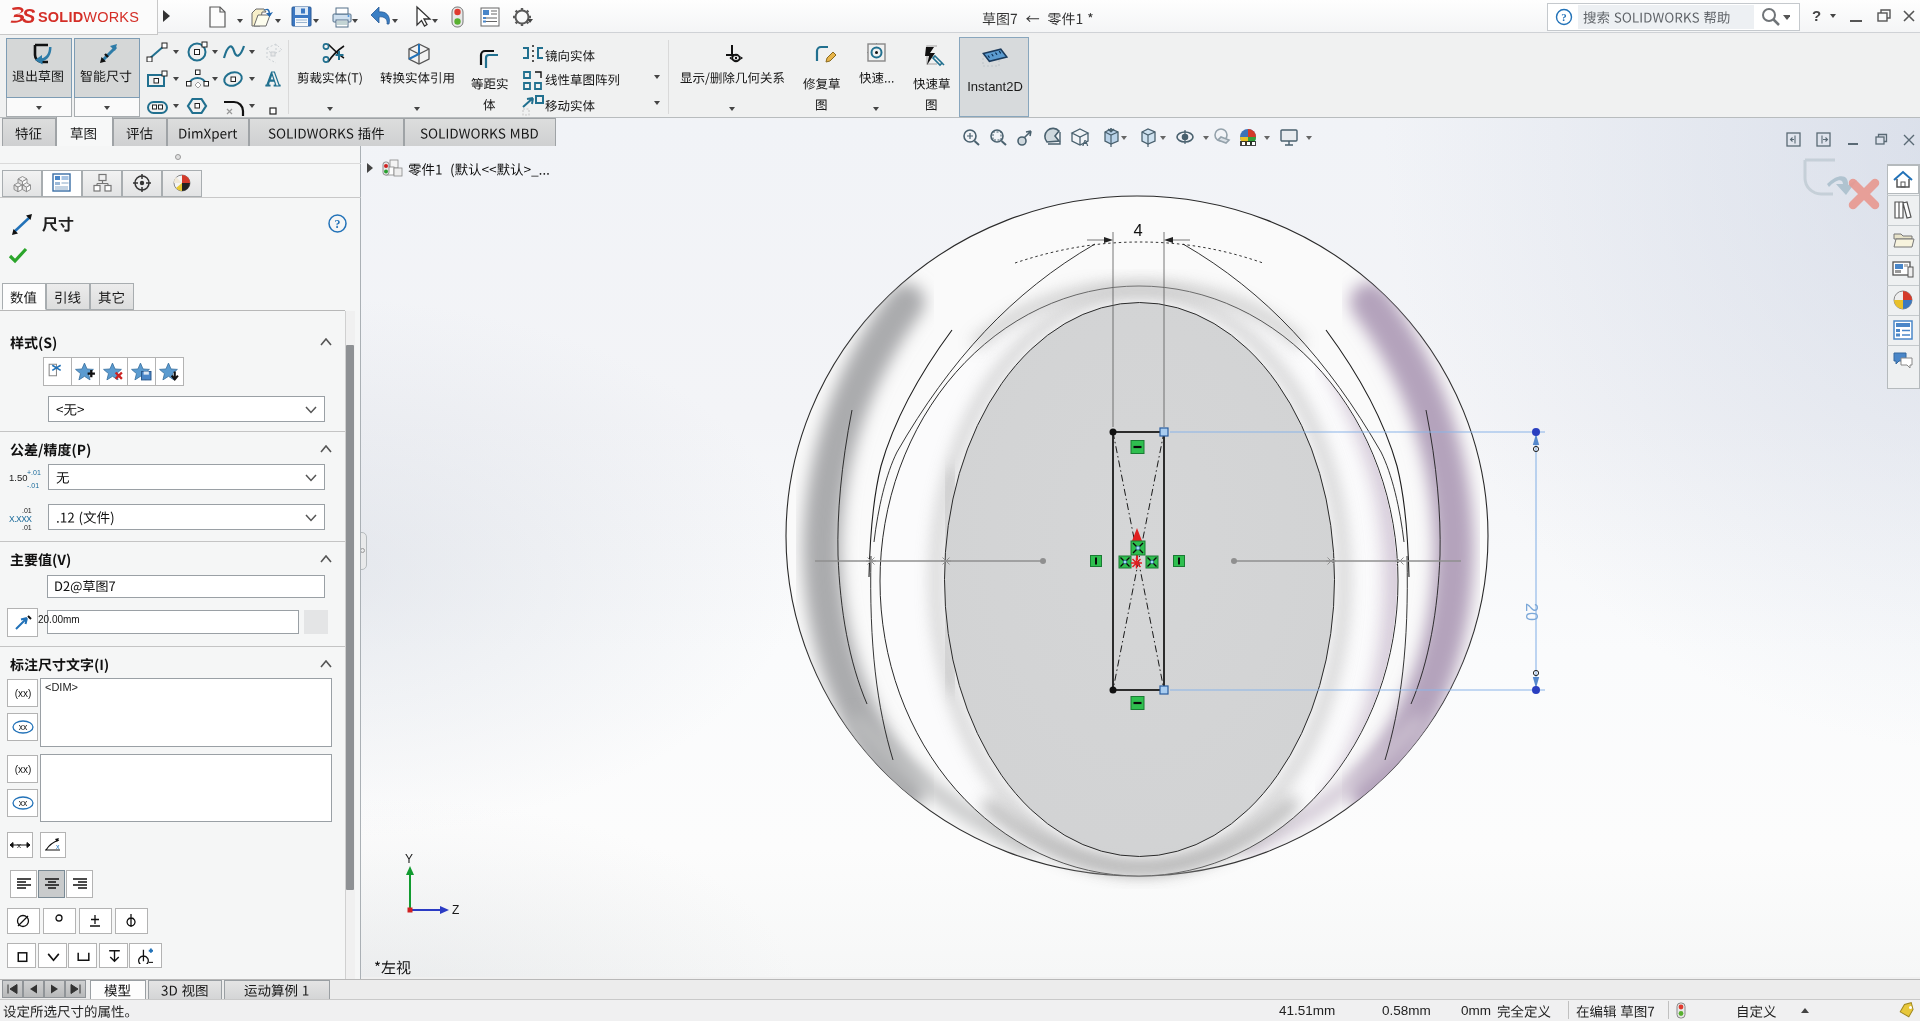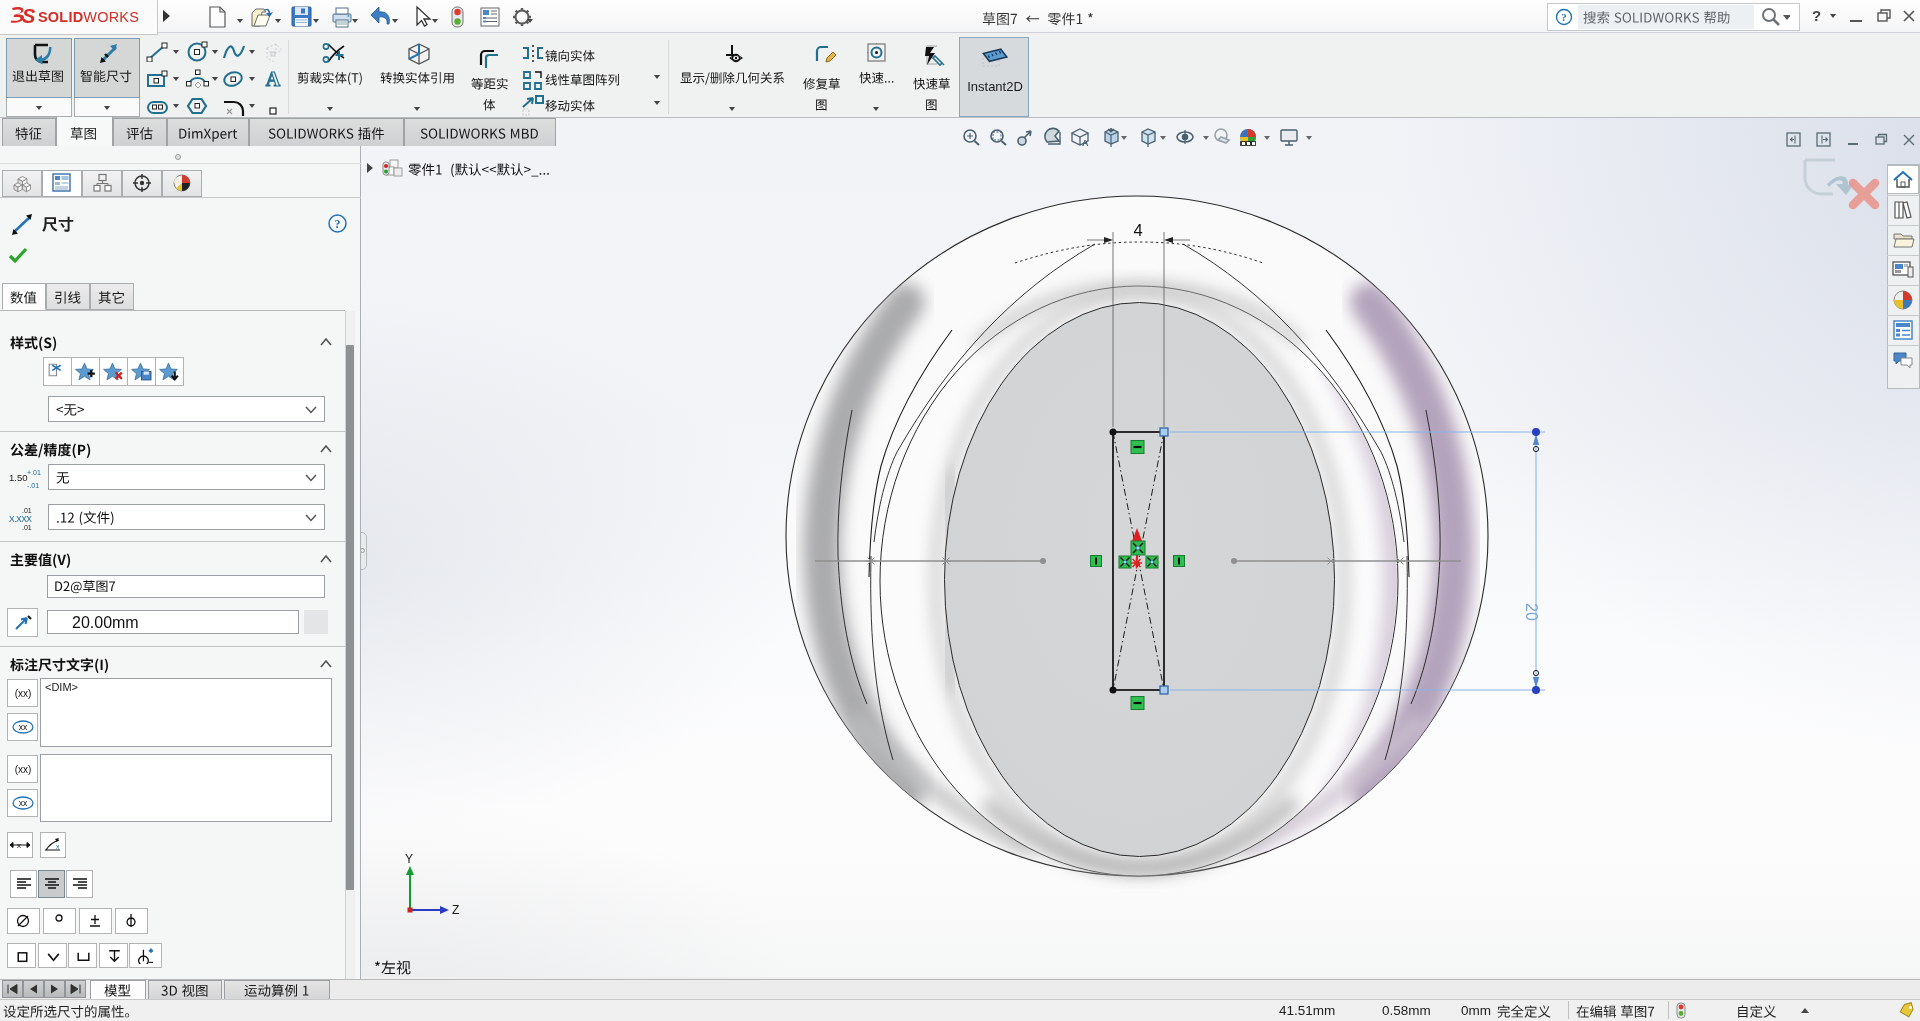--- a/index.html
+++ b/index.html
@@ -792,21 +792,21 @@
 <div class="abs" style="left:47px;top:575px;width:278px;height:23px;background:#fff;border:1px solid #9aa0a5"></div>
 <div style="position:absolute;left:54px;top:577px;"><svg width="63" height="18" viewBox="0 0 63 18" style="overflow:visible">
       <path transform="translate(0,14.040000000000001)" d="M1.3 0.0H3.7C6.6 0.0 8.2 -1.8 8.2 -4.8C8.2 -7.8 6.6 -9.5 3.7 -9.5H1.3ZM2.5 -1.0V-8.6H3.6C5.8 -8.6 6.9 -7.2 6.9 -4.8C6.9 -2.4 5.8 -1.0 3.6 -1.0Z M9.5 0.0H15.5V-1.0H12.9C12.4 -1.0 11.8 -1.0 11.3 -0.9C13.5 -3.1 15.1 -5.0 15.1 -6.9C15.1 -8.6 14.0 -9.7 12.3 -9.7C11.1 -9.7 10.2 -9.2 9.5 -8.3L10.2 -7.6C10.7 -8.3 11.3 -8.7 12.1 -8.7C13.3 -8.7 13.9 -7.9 13.9 -6.9C13.9 -5.2 12.5 -3.3 9.5 -0.7Z M22.0 2.2C23.0 2.2 23.9 2.0 24.8 1.5L24.4 0.8C23.8 1.2 23.0 1.5 22.1 1.5C19.6 1.5 17.8 -0.2 17.8 -3.0C17.8 -6.4 20.3 -8.6 22.9 -8.6C25.5 -8.6 26.9 -6.9 26.9 -4.5C26.9 -2.7 25.8 -1.5 24.9 -1.5C24.1 -1.5 23.8 -2.1 24.1 -3.2L24.7 -6.1H23.9L23.8 -5.5H23.7C23.5 -6.0 23.1 -6.3 22.6 -6.3C20.9 -6.3 19.8 -4.4 19.8 -2.9C19.8 -1.6 20.5 -0.8 21.5 -0.8C22.2 -0.8 22.8 -1.3 23.3 -1.8H23.3C23.4 -1.1 24.0 -0.7 24.8 -0.7C26.1 -0.7 27.7 -2.0 27.7 -4.6C27.7 -7.4 25.9 -9.4 23.0 -9.4C19.7 -9.4 16.9 -6.8 16.9 -3.0C16.9 0.4 19.2 2.2 22.0 2.2ZM21.7 -1.6C21.2 -1.6 20.7 -2.0 20.7 -3.0C20.7 -4.1 21.4 -5.4 22.6 -5.4C23.0 -5.4 23.2 -5.3 23.5 -4.8L23.1 -2.5C22.6 -1.9 22.2 -1.6 21.7 -1.6Z M31.6 -5.2H38.3V-4.0H31.6ZM31.6 -7.0H38.3V-5.9H31.6ZM30.7 -7.8V-3.3H34.4V-2.0H29.2V-1.1H34.4V1.0H35.4V-1.1H40.8V-2.0H35.4V-3.3H39.2V-7.8ZM29.3 -10.0V-9.1H32.2V-8.1H33.2V-9.1H36.7V-8.1H37.6V-9.1H40.7V-10.0H37.6V-10.9H36.7V-10.0H33.2V-10.9H32.2V-10.0Z M46.3 -3.6C47.4 -3.4 48.7 -3.0 49.4 -2.6L49.8 -3.2C49.1 -3.6 47.8 -4.0 46.7 -4.2ZM45.0 -2.0C46.8 -1.8 49.1 -1.2 50.3 -0.8L50.8 -1.5C49.5 -1.9 47.2 -2.4 45.5 -2.6ZM42.5 -10.3V1.0H43.5V0.5H52.4V1.0H53.4V-10.3ZM43.5 -0.4V-9.5H52.4V-0.4ZM46.8 -9.2C46.2 -8.1 45.1 -7.1 44.0 -6.5C44.2 -6.3 44.5 -6.0 44.6 -5.9C45.0 -6.1 45.4 -6.4 45.8 -6.8C46.2 -6.4 46.7 -6.0 47.2 -5.6C46.1 -5.1 44.9 -4.7 43.7 -4.5C43.9 -4.3 44.1 -3.9 44.2 -3.7C45.5 -4.0 46.8 -4.5 48.1 -5.1C49.1 -4.6 50.4 -4.1 51.6 -3.8C51.7 -4.1 52.0 -4.4 52.2 -4.6C51.0 -4.8 49.9 -5.1 48.9 -5.6C49.8 -6.3 50.6 -7.0 51.2 -7.9L50.6 -8.2L50.5 -8.2H47.1C47.3 -8.4 47.5 -8.7 47.7 -8.9ZM46.4 -7.3 46.5 -7.4H49.8C49.4 -6.9 48.7 -6.4 48.0 -6.0C47.4 -6.4 46.8 -6.9 46.4 -7.3Z M57.0 0.0H58.3C58.4 -3.7 58.8 -6.0 61.1 -8.8V-9.5H55.1V-8.5H59.7C57.9 -5.9 57.2 -3.6 57.0 0.0Z" fill="#111"></path>
     </svg></div>
 <div class="abs btn-border" style="left:7px;top:608px;width:31px;height:29px"></div>
 <svg class="abs" style="left:13px;top:614px" width="20" height="18" viewBox="0 0 20 18">
     <path d="M3 15 L14 4 M14 4 l-6 1.5 M14 4 l-1.5 6" stroke="#2272b8" stroke-width="2" fill="none"></path>
     <path d="M15 2 l3 3" stroke="#111" stroke-width="2"></path>
   </svg>
 <div class="abs" style="left:47px;top:610px;width:252px;height:24px;background:#fff;border:1px solid #9aa0a5"></div>
-<div class="abs" style="left:72px;top:614px;font-size:16px;color:#111">20.00mm</div>
+<div class="abs" style="left:38px;top:614px;font-size:10px;color:#111">20.00mm</div>
 <div class="abs" style="left:304px;top:610px;width:24px;height:24px;background:#e4e5e6"></div>
 <div class="abs" style="left:0px;top:646px;width:345px;height:1px;background:#c4c4c4"></div>
 <div style="position:absolute;left:10px;top:655px;"><svg width="101" height="20" viewBox="0 0 101 20" style="overflow:visible">
       <path transform="translate(0,15.120000000000001)" d="M6.5 -11.0V-9.5H12.7V-11.0ZM10.8 -4.4C11.4 -3.0 12.0 -1.1 12.1 0.1L13.6 -0.5C13.5 -1.7 12.8 -3.5 12.2 -4.9ZM6.5 -4.8C6.2 -3.4 5.6 -1.8 4.9 -0.9C5.2 -0.7 5.9 -0.3 6.2 -0.0C6.9 -1.1 7.6 -2.8 8.0 -4.5ZM5.9 -7.7V-6.1H8.6V-0.8C8.6 -0.6 8.6 -0.5 8.4 -0.5C8.2 -0.5 7.6 -0.5 7.1 -0.5C7.3 -0.1 7.5 0.7 7.5 1.2C8.5 1.2 9.2 1.1 9.7 0.9C10.2 0.6 10.3 0.1 10.3 -0.7V-6.1H13.5V-7.7ZM2.4 -11.9V-9.1H0.5V-7.6H2.1C1.7 -6.0 1.0 -4.2 0.2 -3.2C0.5 -2.7 0.9 -2.0 1.1 -1.5C1.6 -2.3 2.0 -3.3 2.4 -4.5V1.2H4.1V-5.4C4.5 -4.8 4.8 -4.1 5.0 -3.7L5.9 -5.1C5.7 -5.4 4.5 -6.8 4.1 -7.3V-7.6H5.7V-9.1H4.1V-11.9Z M15.3 -10.5C16.1 -10.1 17.3 -9.4 17.9 -8.9L18.9 -10.3C18.3 -10.7 17.0 -11.4 16.2 -11.7ZM14.5 -6.6C15.4 -6.2 16.5 -5.5 17.1 -5.1L18.0 -6.5C17.4 -6.9 16.2 -7.5 15.4 -7.8ZM14.9 0.0 16.3 1.1C17.1 -0.2 18.0 -1.8 18.8 -3.3L17.5 -4.4C16.7 -2.8 15.6 -1.0 14.9 0.0ZM21.6 -11.4C22.0 -10.8 22.4 -9.9 22.6 -9.3H18.9V-7.7H22.3V-5.2H19.4V-3.6H22.3V-0.8H18.5V0.8H27.6V-0.8H24.0V-3.6H26.7V-5.2H24.0V-7.7H27.2V-9.3H23.0L24.3 -9.8C24.1 -10.4 23.6 -11.3 23.2 -12.0Z M30.3 -11.4V-7.2C30.3 -5.0 30.1 -1.9 28.3 0.1C28.7 0.3 29.4 1.0 29.7 1.3C31.3 -0.5 31.8 -3.2 32.0 -5.5H35.0C35.9 -2.2 37.4 0.1 40.4 1.1C40.7 0.7 41.2 -0.1 41.6 -0.4C39.0 -1.2 37.5 -3.0 36.7 -5.5H40.3V-11.4ZM32.0 -9.8H38.5V-7.1H32.0V-7.2Z M44.0 -5.6C44.9 -4.5 46.0 -3.1 46.4 -2.1L47.9 -3.1C47.5 -4.1 46.4 -5.4 45.4 -6.4ZM50.4 -11.9V-9.1H42.6V-7.4H50.4V-1.0C50.4 -0.6 50.3 -0.5 49.9 -0.5C49.5 -0.5 48.4 -0.5 47.2 -0.6C47.5 -0.1 47.8 0.8 47.9 1.3C49.4 1.3 50.6 1.2 51.3 1.0C51.9 0.7 52.2 0.2 52.2 -1.0V-7.4H55.4V-9.1H52.2V-11.9Z M61.8 -11.5C62.1 -10.9 62.4 -10.1 62.6 -9.5H56.6V-7.9H58.8C59.6 -5.9 60.6 -4.2 61.8 -2.8C60.4 -1.7 58.5 -0.9 56.4 -0.4C56.7 0.0 57.2 0.8 57.4 1.2C59.6 0.6 61.5 -0.4 63.1 -1.6C64.6 -0.4 66.4 0.5 68.6 1.1C68.8 0.7 69.3 -0.1 69.7 -0.4C67.6 -0.9 65.8 -1.8 64.4 -2.9C65.6 -4.2 66.6 -5.9 67.3 -7.9H69.4V-9.5H63.3L64.5 -9.9C64.4 -10.5 63.9 -11.4 63.6 -12.0ZM63.1 -4.0C62.0 -5.1 61.2 -6.4 60.6 -7.9H65.4C64.8 -6.4 64.1 -5.1 63.1 -4.0Z M76.1 -5.1V-4.4H70.9V-2.8H76.1V-0.7C76.1 -0.5 76.0 -0.4 75.7 -0.4C75.4 -0.4 74.4 -0.4 73.5 -0.5C73.8 -0.0 74.1 0.7 74.3 1.2C75.4 1.2 76.3 1.2 77.0 1.0C77.7 0.7 77.9 0.2 77.9 -0.7V-2.8H83.1V-4.4H77.9V-4.6C79.1 -5.3 80.2 -6.2 81.0 -7.1L79.9 -7.9L79.5 -7.8H73.3V-6.3H77.8C77.3 -5.9 76.7 -5.4 76.1 -5.1ZM75.7 -11.5C75.9 -11.2 76.0 -10.9 76.2 -10.6H70.9V-7.4H72.6V-9.0H81.3V-7.4H83.0V-10.6H78.2C78.0 -11.0 77.7 -11.6 77.3 -12.0Z M87.3 2.8 88.6 2.3C87.4 0.2 86.9 -2.1 86.9 -4.4C86.9 -6.7 87.4 -9.1 88.6 -11.1L87.3 -11.7C86.0 -9.5 85.2 -7.2 85.2 -4.4C85.2 -1.6 86.0 0.7 87.3 2.8Z M90.6 0.0H92.6V-10.4H90.6Z M95.9 2.8C97.2 0.7 98.0 -1.6 98.0 -4.4C98.0 -7.2 97.2 -9.5 95.9 -11.7L94.6 -11.1C95.8 -9.1 96.3 -6.7 96.3 -4.4C96.3 -2.1 95.8 0.2 94.6 2.3Z" fill="#111"></path>
     </svg></div>
 <svg class="abs" style="left:320px;top:660px" width="12" height="8">
     <path d="M1 7 L6 1 L11 7" fill="none" stroke="#555" stroke-width="1.6"></path>
   </svg>
 <div class="abs btn-border" style="left:7px;top:679px;width:31px;height:28px"></div>
 <svg class="abs" style="left:11px;top:686px" width="24" height="14" viewBox="0 0 24 14">

